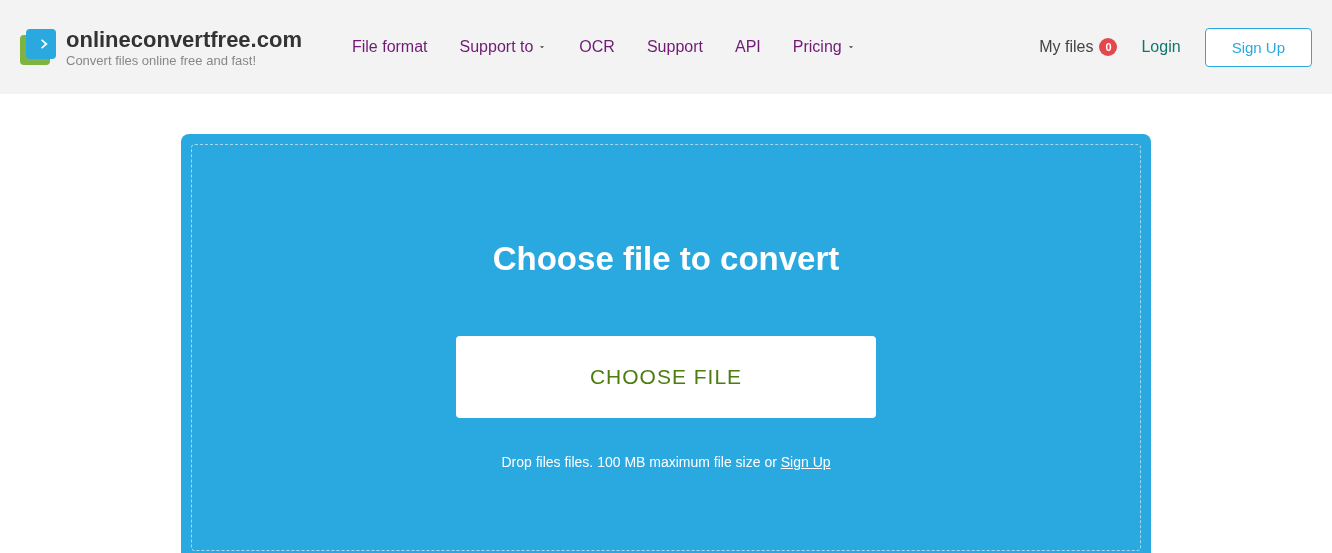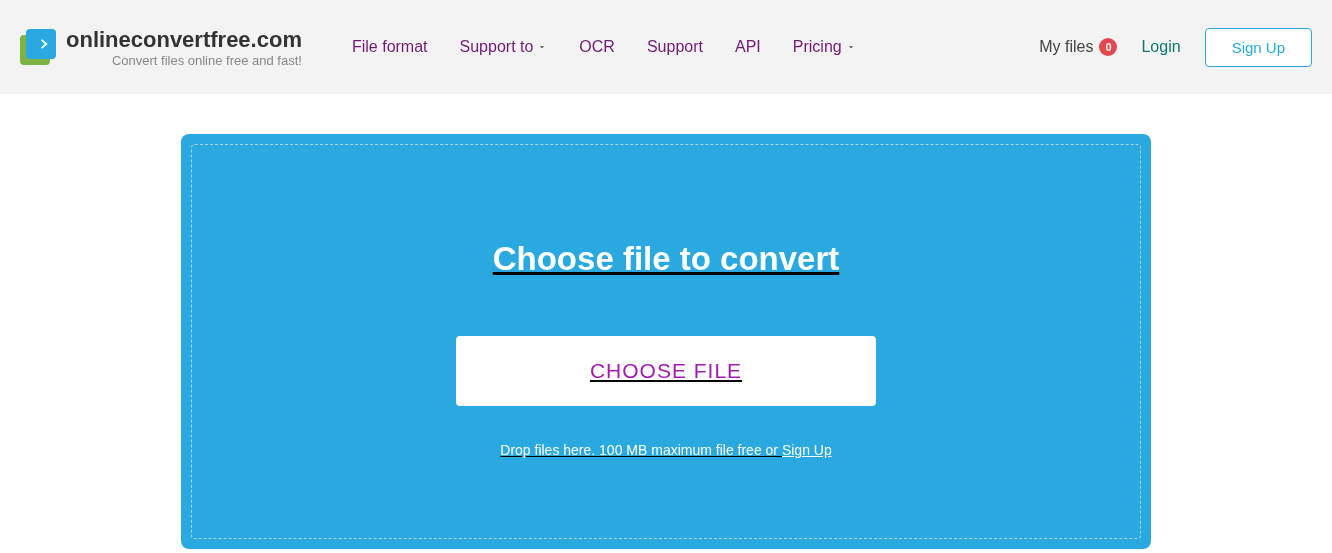--- a/index.html
+++ b/index.html
@@ -57,21 +57,20 @@
     
     .brand-text .title {
       font-size: 22px;
       font-weight: 700;
       color: #333;
     }
     
     .brand-text .tagline {
       font-size: 13px;
       color: #888;
-      text-align: right;
     }
     
     .nav {
       display: flex;
       gap: 32px;
       align-items: center;
       flex: 1;
     }
     
     .nav-item {
@@ -145,39 +144,38 @@
       padding: 10px;
     }
     
     .dropzone-inner {
       border: 1.5px dashed #a6d9f0;
       border-radius: 4px;
       padding: 95px 40px 80px 40px;
       display: flex;
       flex-direction: column;
       align-items: center;
-      text-decoration: underline;
     }
     
     .dz-title {
       color: #fff;
       font-size: 33px;
       font-weight: 800;
       margin-bottom: 58px;
     }
     
     .choose-file-btn {
       background: #fff;
       border: none;
       width: 420px;
-      height: 70px;
+      height: 82px;
       border-radius: 4px;
       font-size: 21px;
       letter-spacing: 1px;
-      color: #a21caf;
+      color: #4d7c0f;
       font-weight: 500;
       cursor: pointer;
       margin-bottom: 36px;
     }
     
     .hint {
       color: #fff;
       font-size: 14px;
     }
     
@@ -242,17 +240,17 @@
     <button class="signup-btn">Sign Up</button>
   </div>
 </header>
 
 <main class="main">
   <div class="dropzone-outer">
     <div class="dropzone-inner">
       <h1 class="dz-title">Choose file to convert</h1>
       <button class="choose-file-btn">CHOOSE FILE</button>
       <div class="hint">
-        <span>Drop files here. 100 MB maximum file free or </span><a>Sign Up</a>
+        <span>Drop files files. 100 MB maximum file size or </span><a>Sign Up</a>
       </div>
     </div>
   </div>
 </main>
 
 </body></html>

